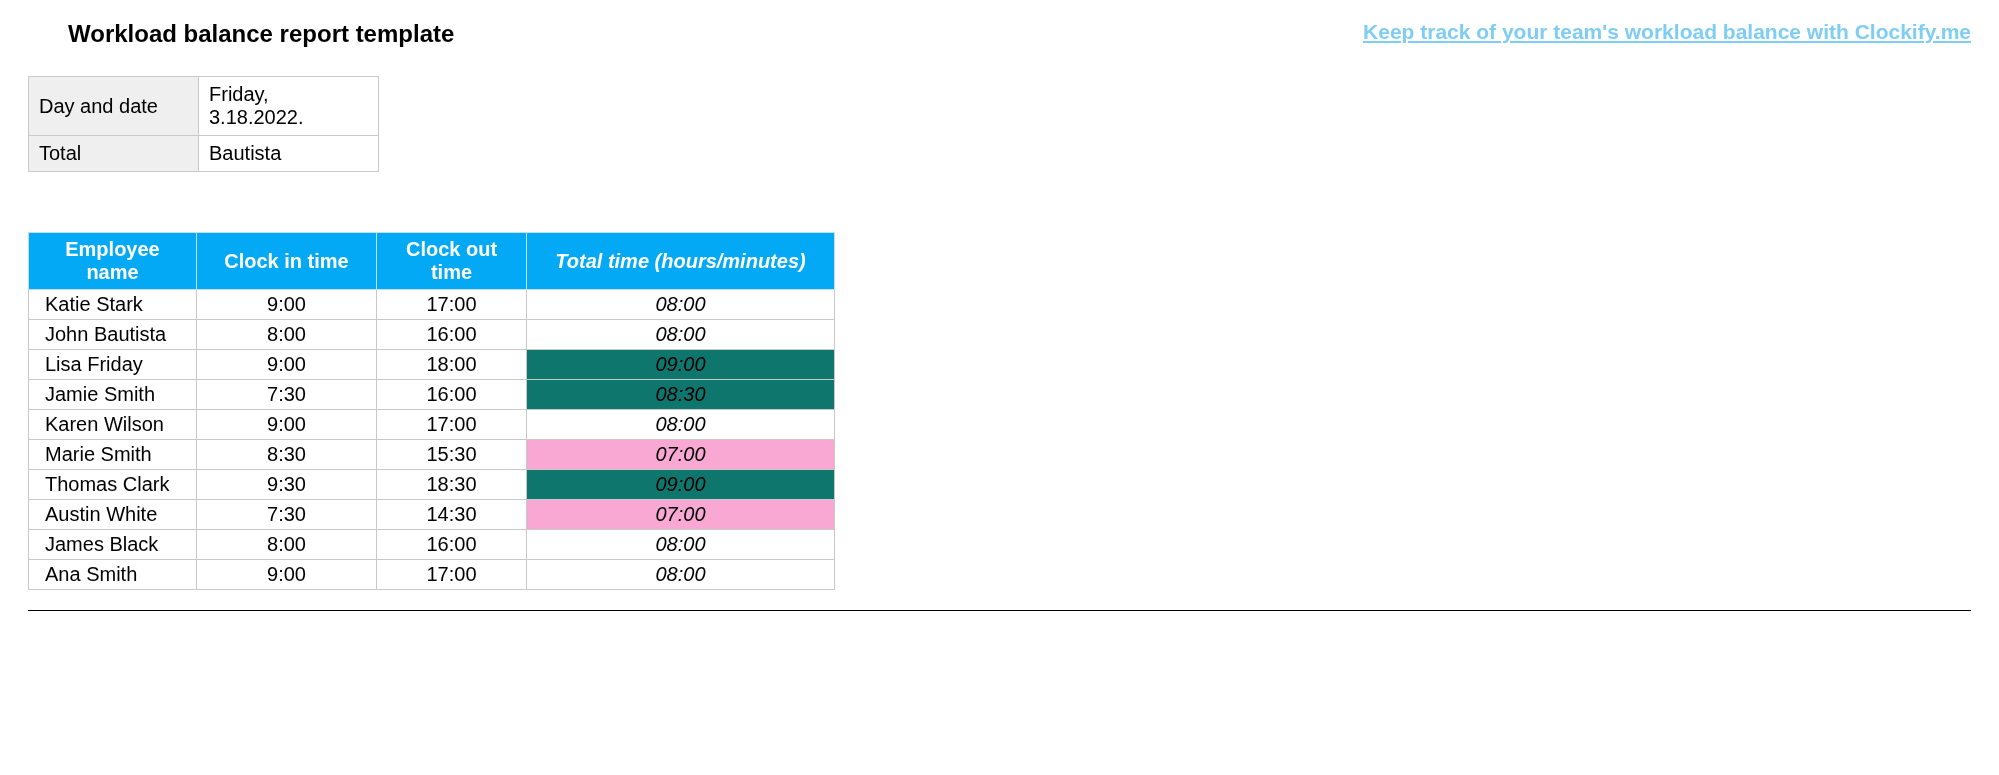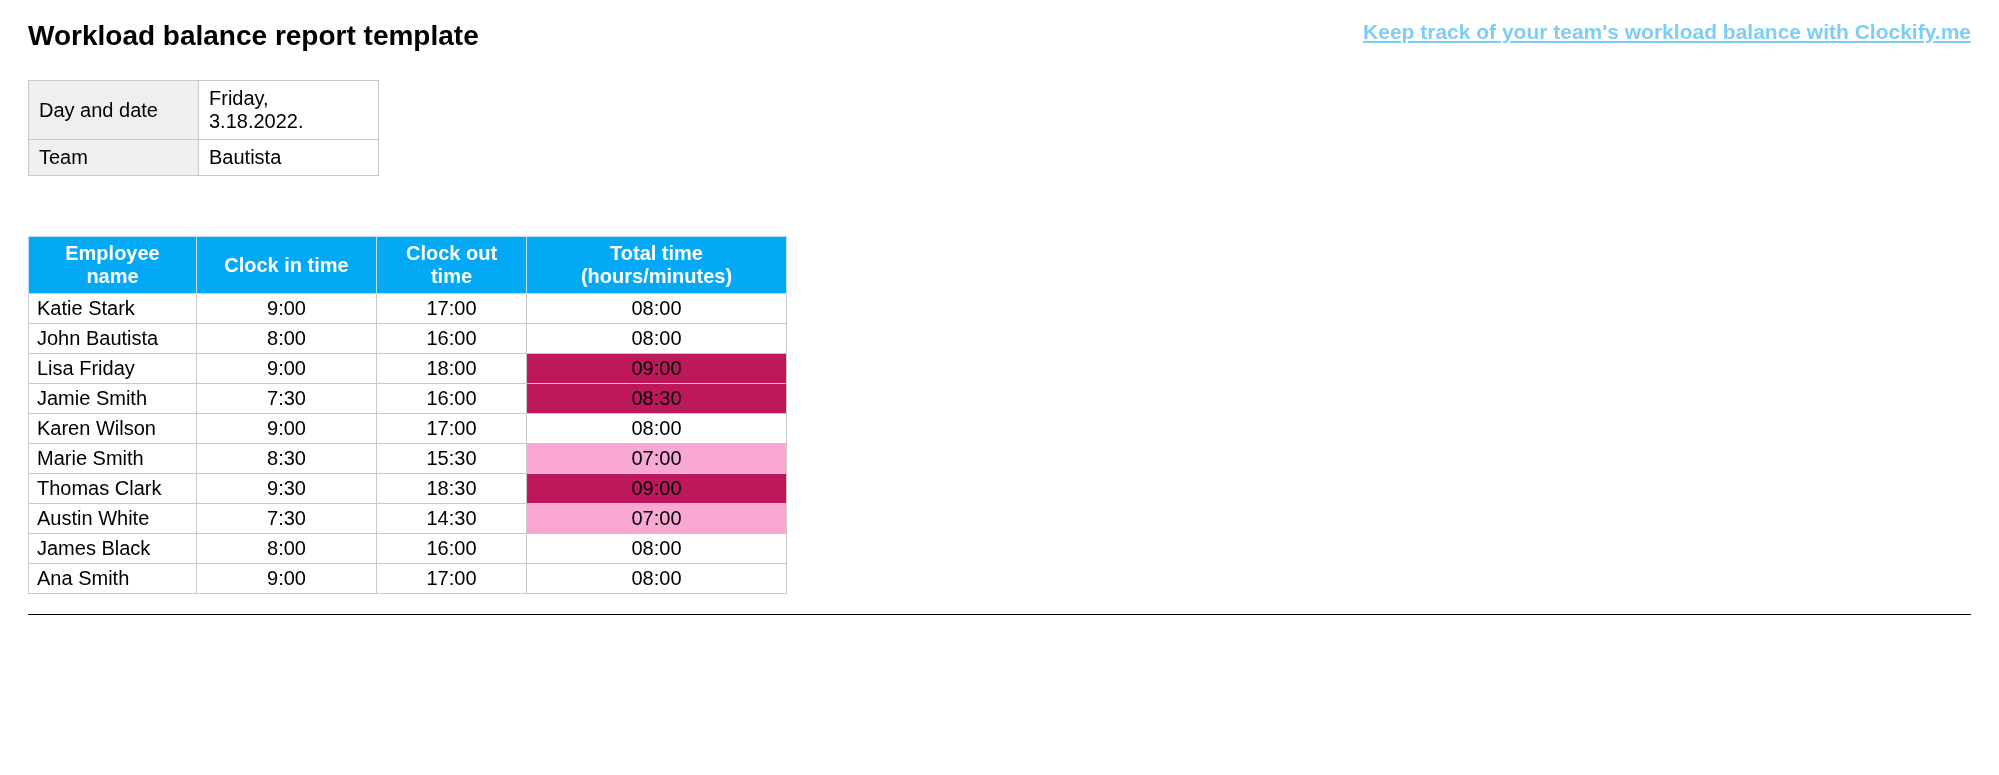--- a/index.html
+++ b/index.html
@@ -14,22 +14,23 @@
       color: #000;
       font-size: 20px;
     }
     .header-row {
       display: flex;
       justify-content: space-between;
       align-items: flex-start;
       margin-bottom: 28px;
     }
     .title {
-      font-size: 28px;
+      font-size: 24px;
       font-weight: bold;
+      margin-left: 40px;
     }
     .promo-link {
       font-size: 21px;
       font-weight: bold;
       color: #7ecdf5;
       text-decoration: underline;
       cursor: pointer;
       text-align: right;
     }
     .meta-table {
@@ -59,35 +60,35 @@
       background: #03a9f4;
       color: #ffffff;
       font-weight: bold;
       padding: 5px 10px;
       border: 1px solid #c0dff0;
       font-size: 20px;
       text-align: center;
     }
     .data-table td {
       border: 1px solid #c9c9c9;
-      padding: 3px 8px;
+      padding: 3px 16px;
       font-size: 20px;
       margin-top: 48px;
     }
     .data-table td.name-cell {
       text-align: left;
       width: 168px;
     }
     .data-table td.time-cell {
       text-align: center;
     }
     .col-in { width: 180px; }
     .col-out { width: 150px; }
-    .col-total { width: 260px; }
-    .hl-over { background: #be185d; }
+    .col-total { width: 308px; font-style: italic; }
+    .hl-over { background: #0f766e; }
     .hl-under { background: #f9a8d4; }
     .bottom-line {
       border: none;
       border-top: 1px solid #000;
       margin-top: 20px;
     }
   </style>
 </head>
 <body>
 
@@ -96,21 +97,21 @@
   <a class="promo-link">Keep track of your team's workload balance with Clockify.me</a>
 </div>
 
 <table class="meta-table">
   <tbody>
       <tr>
     <td class="label">Day and date</td>
     <td class="value">Friday, 3.18.2022.</td>
   </tr>
   <tr>
-    <td class="label">Team</td>
+    <td class="label">Total</td>
     <td class="value">Bautista</td>
   </tr>
 </tbody>
   </table>
 
 <table class="data-table">
   <thead>
     <tr>
       <th>Employee name</th>
       <th class="col-in">Clock in time</th>

